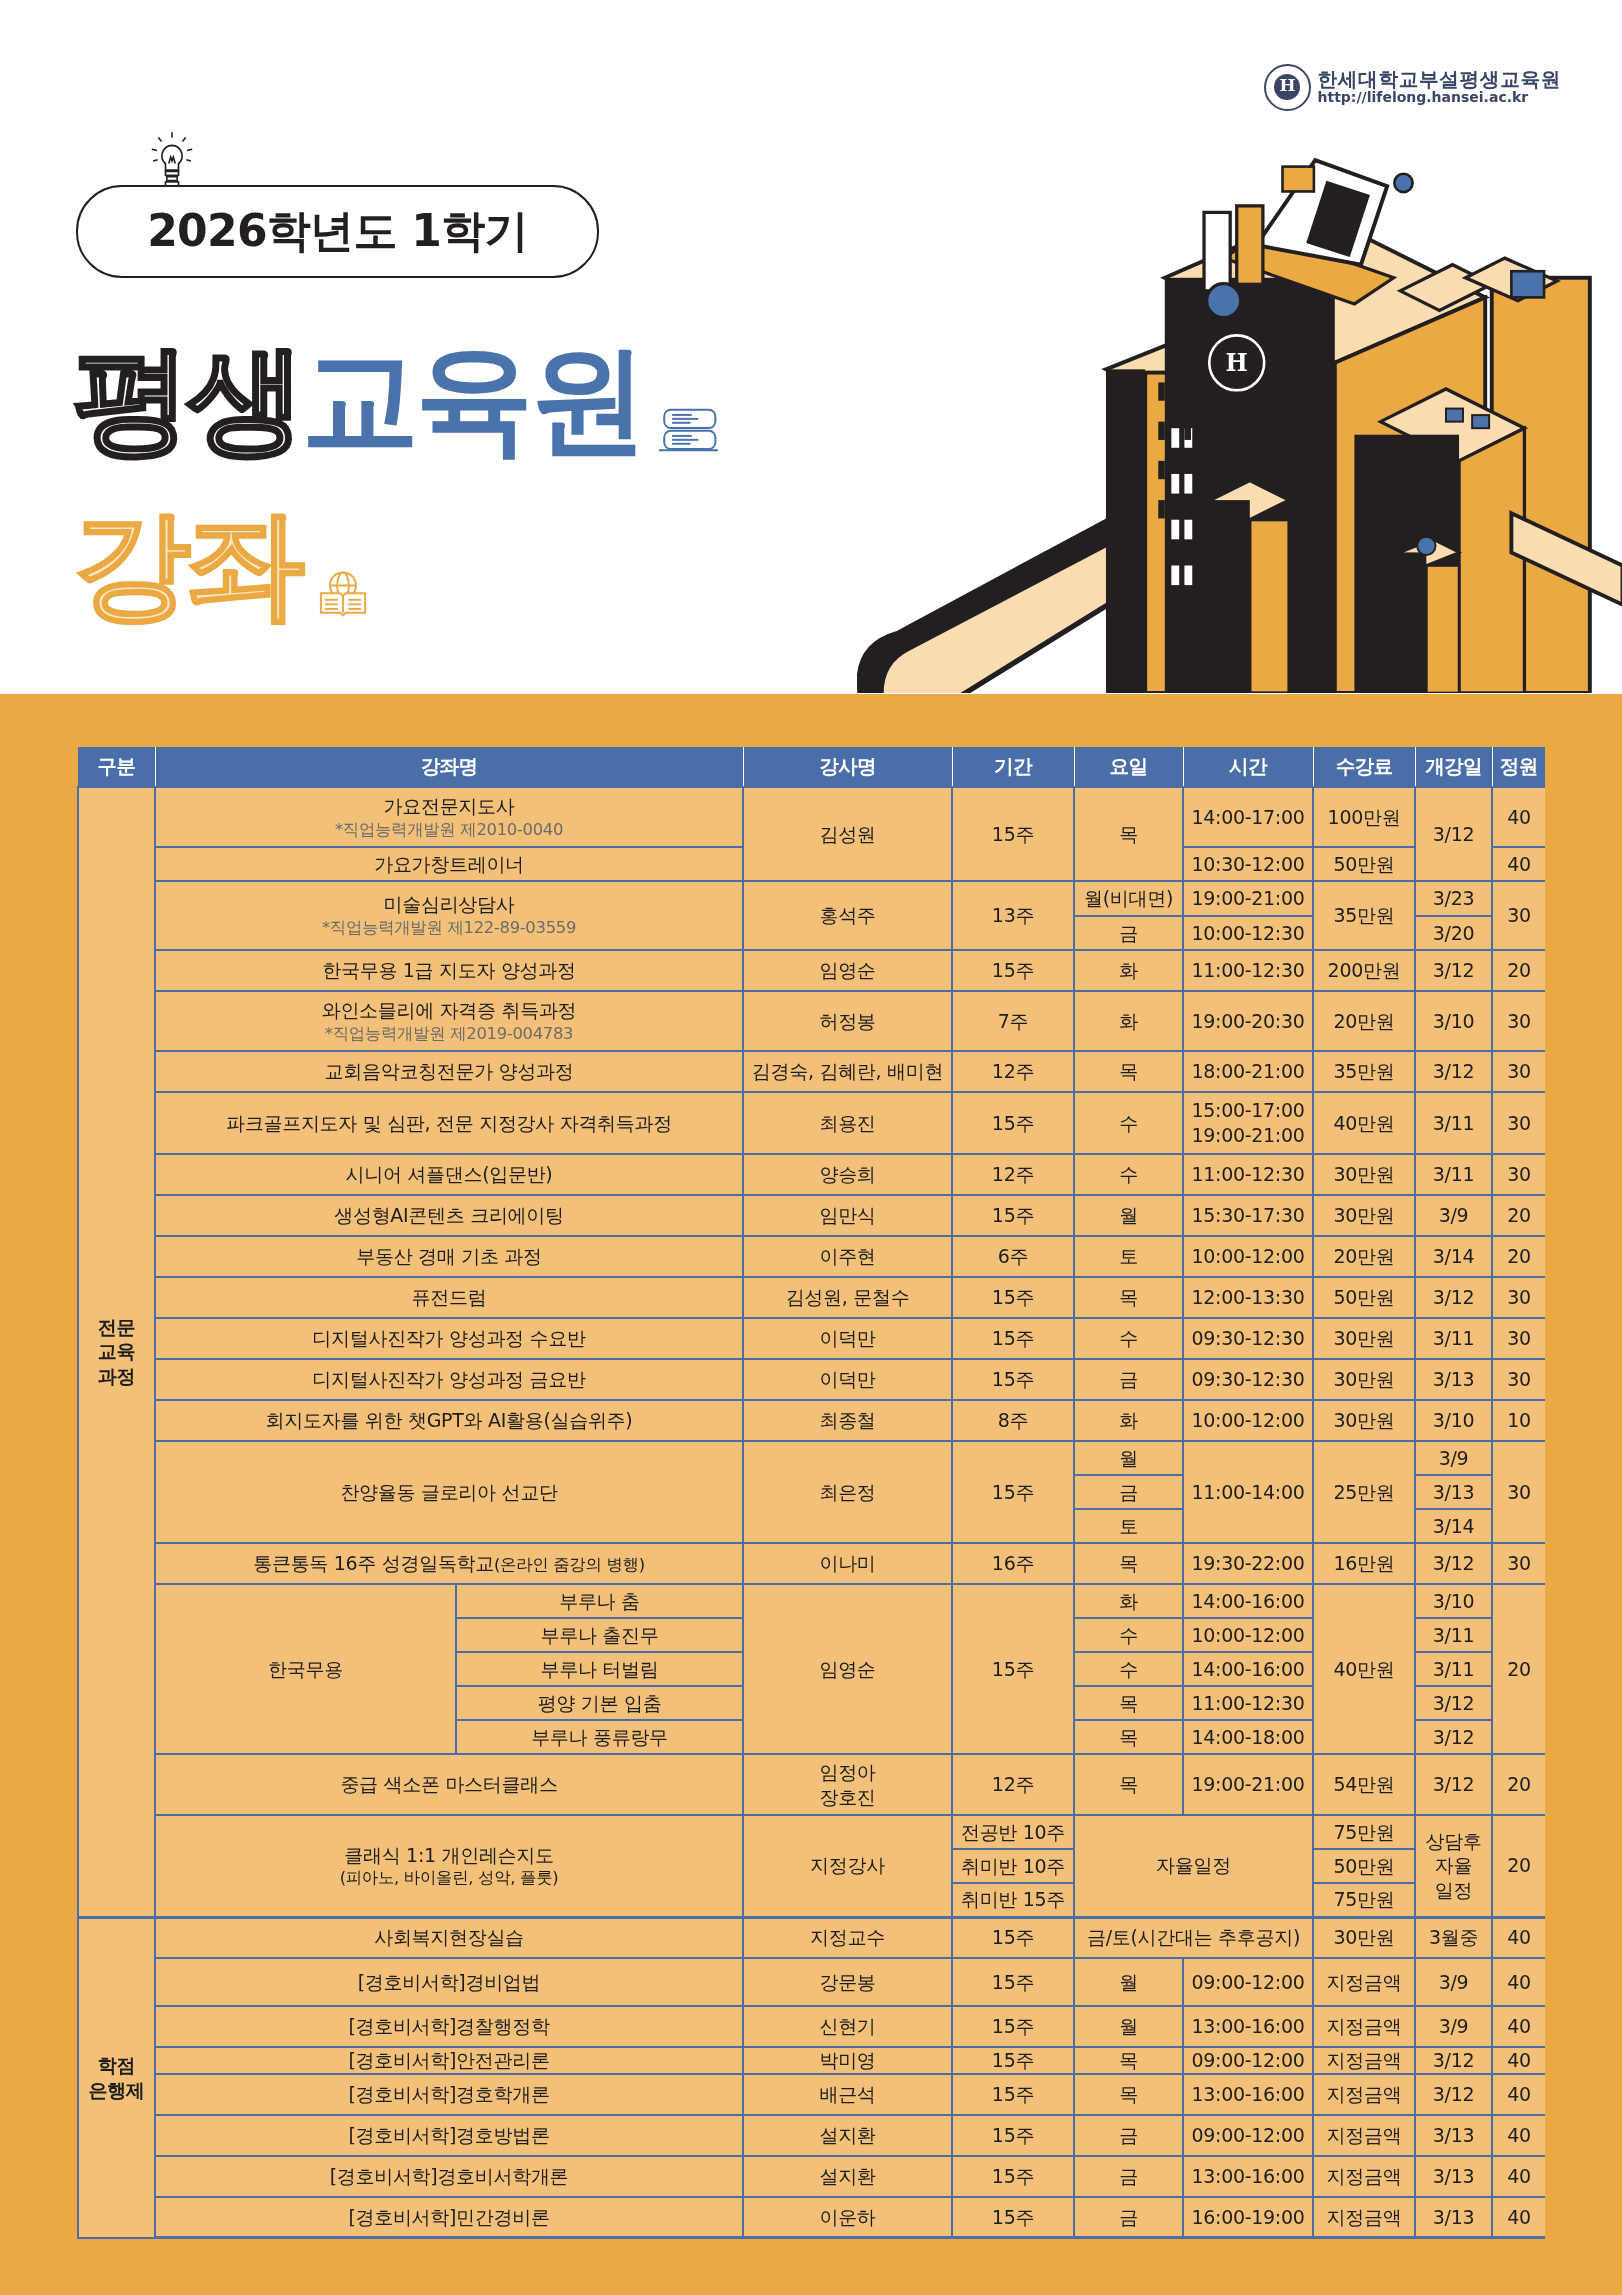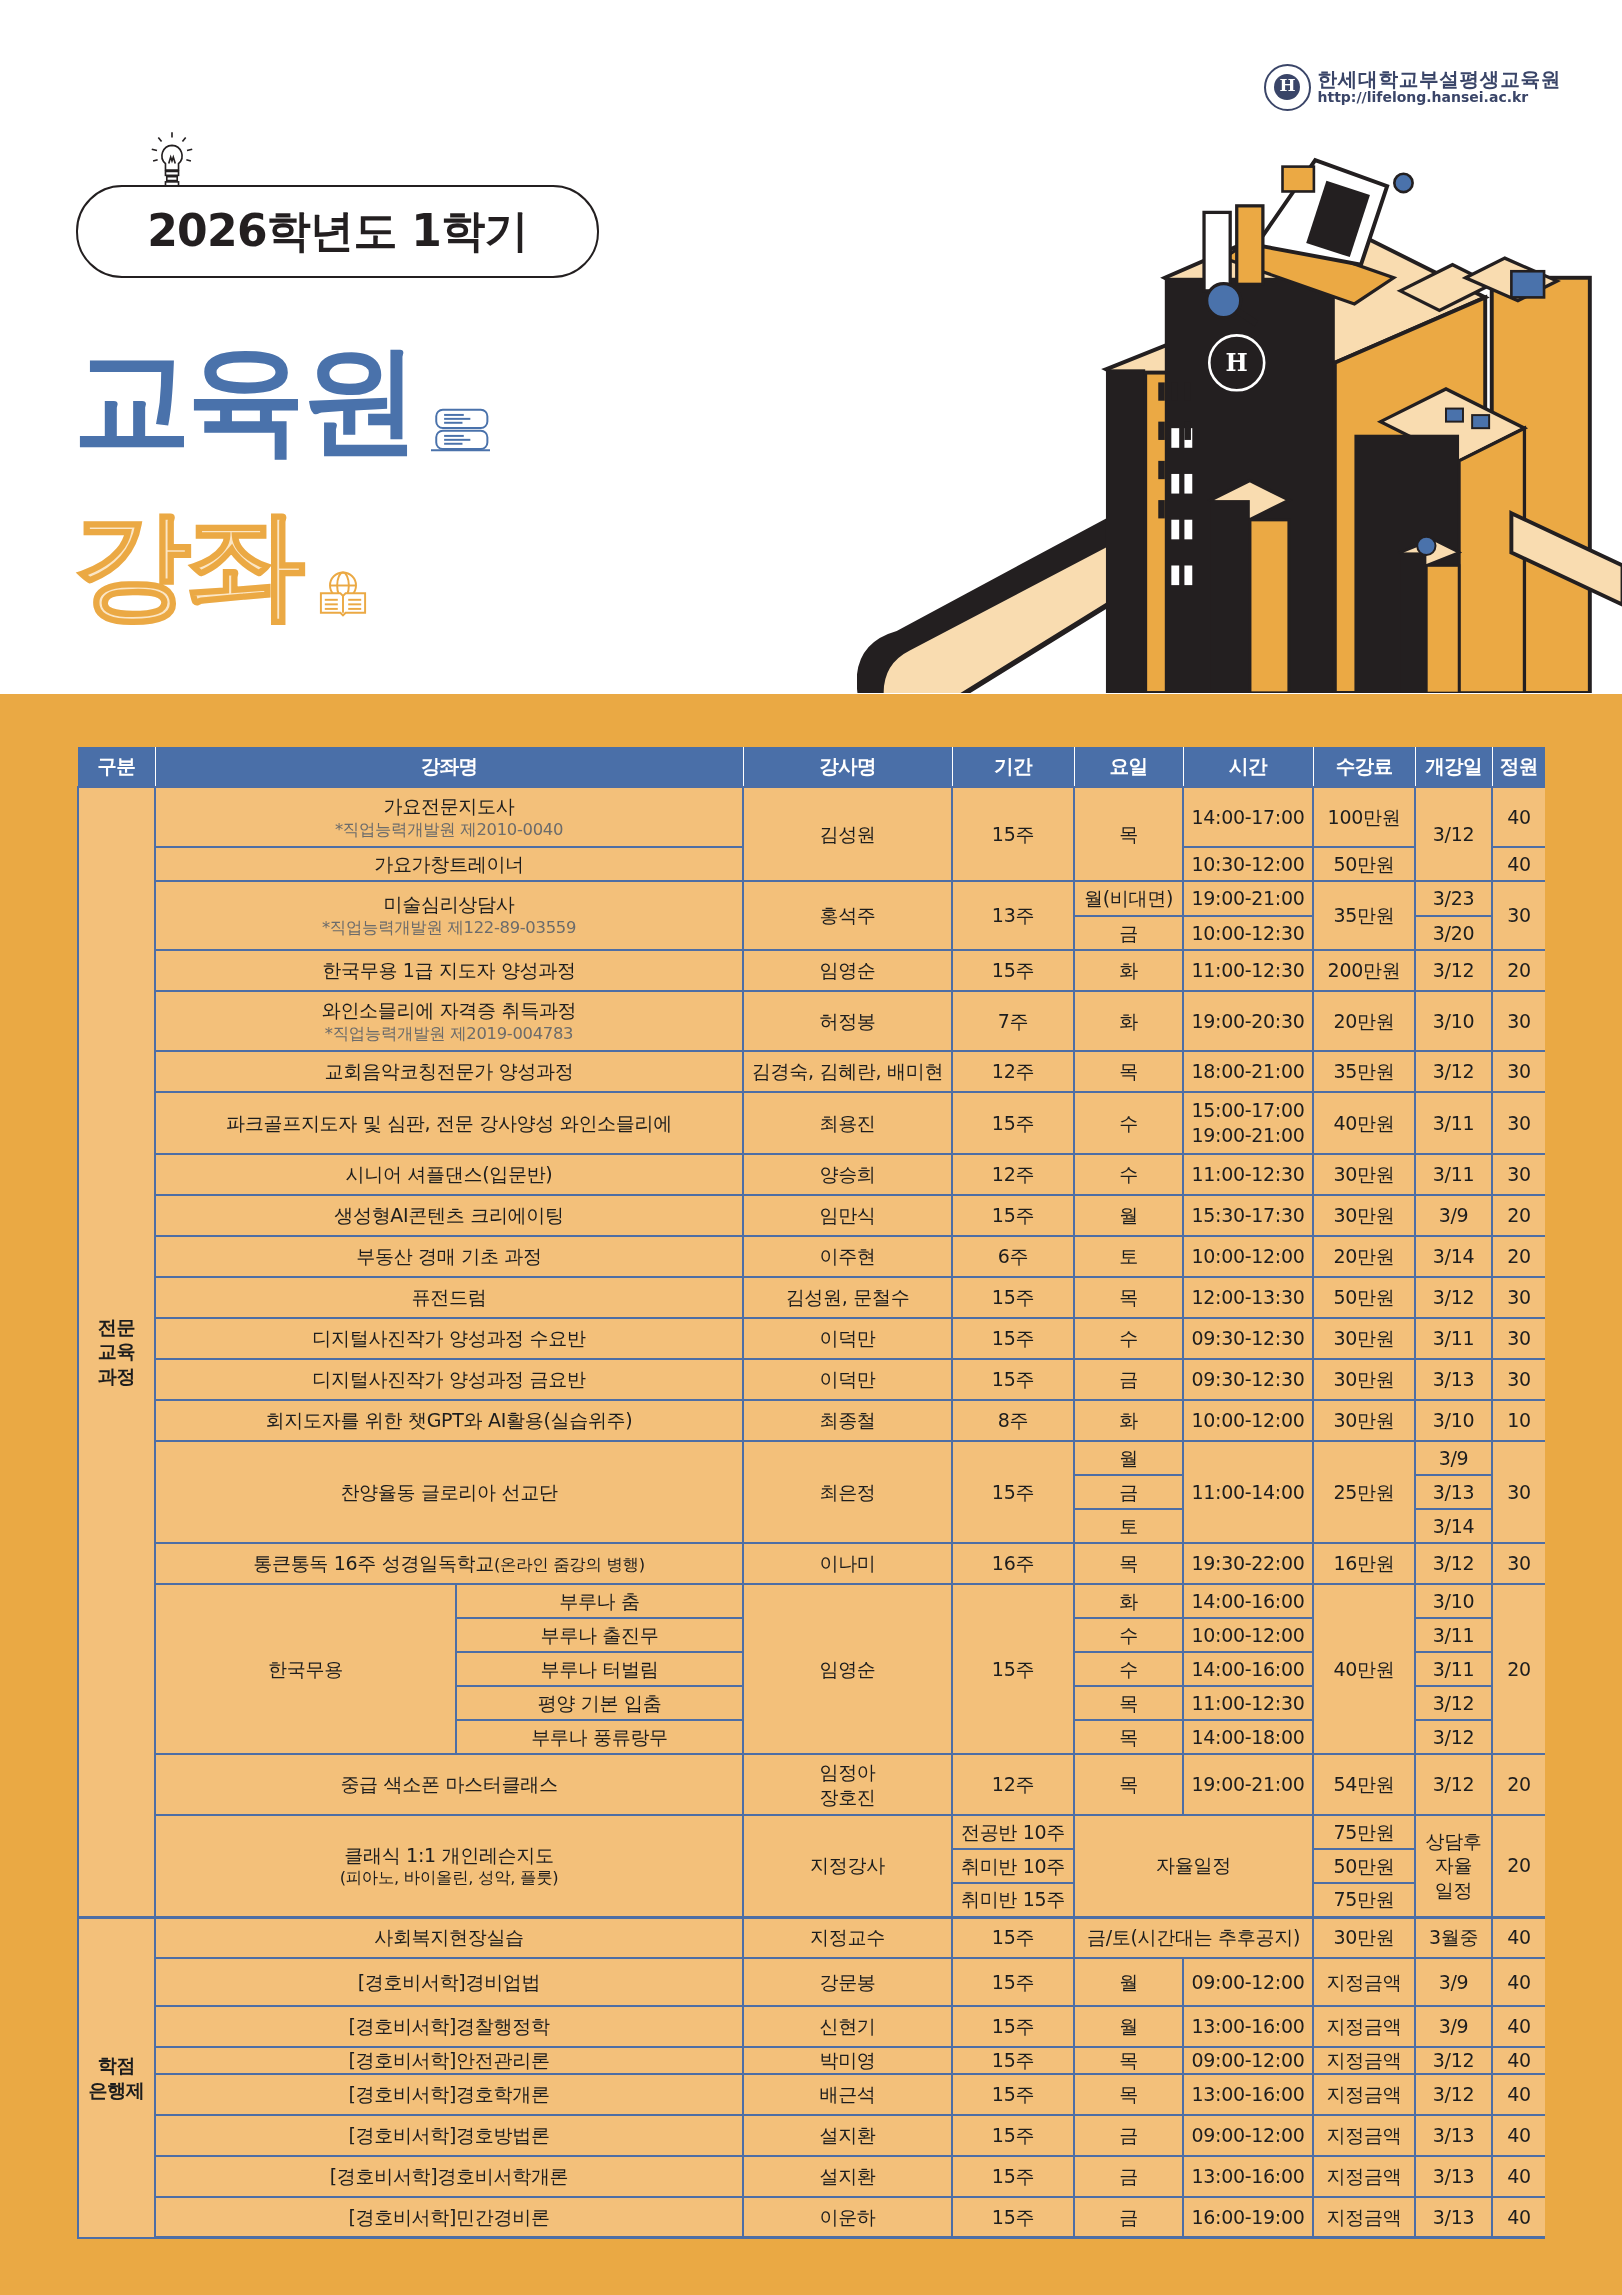--- a/index.html
+++ b/index.html
@@ -73,20 +73,21 @@
     <line x1="6" y1="46" x2="13" y2="44"></line>
       <line x1="64" y1="46" x2="57" y2="44"></line>
   </g>
 </svg>
 
 <div class="semester-pill">
   <span>2026학년도 1학기</span>
 </div>
 
 <div class="title1">
+  <span class="title-outline">평생</span>
   <span class="title-blue">교육원</span>
   <svg class="books-icon" viewBox="0 0 90 70">
     <g stroke="#4a72ab" stroke-width="3" fill="#fff">
       <rect x="8" y="4" width="78" height="28" rx="10"></rect>
         <rect x="8" y="36" width="78" height="28" rx="10"></rect>
       <line x1="20" y1="12" x2="50" y2="12"></line>
         <line x1="20" y1="18" x2="60" y2="18"></line>
         <line x1="20" y1="24" x2="48" y2="24"></line>
       <line x1="20" y1="44" x2="50" y2="44"></line>
         <line x1="20" y1="50" x2="60" y2="50"></line>
@@ -279,21 +280,21 @@
       <td>김경숙, 김혜란, 배미현</td>
       <td>12주</td>
       <td>목</td>
       <td>18:00-21:00</td>
       <td>35만원</td>
       <td>3/12</td>
       <td>30</td>
     </tr>
 
     <tr style="height:62px">
-      <td colspan="2">파크골프지도자 및 심판, 전문 강사양성 와인소믈리에</td>
+      <td colspan="2">파크골프지도자 및 심판, 전문 지정강사 자격취득과정</td>
       <td>최용진</td>
       <td>15주</td>
       <td>수</td>
       <td>
             <span style="display:block">15:00-17:00</span>
             <span style="display:block">19:00-21:00</span>
           </td>
       <td>40만원</td>
       <td>3/11</td>
       <td>30</td>

